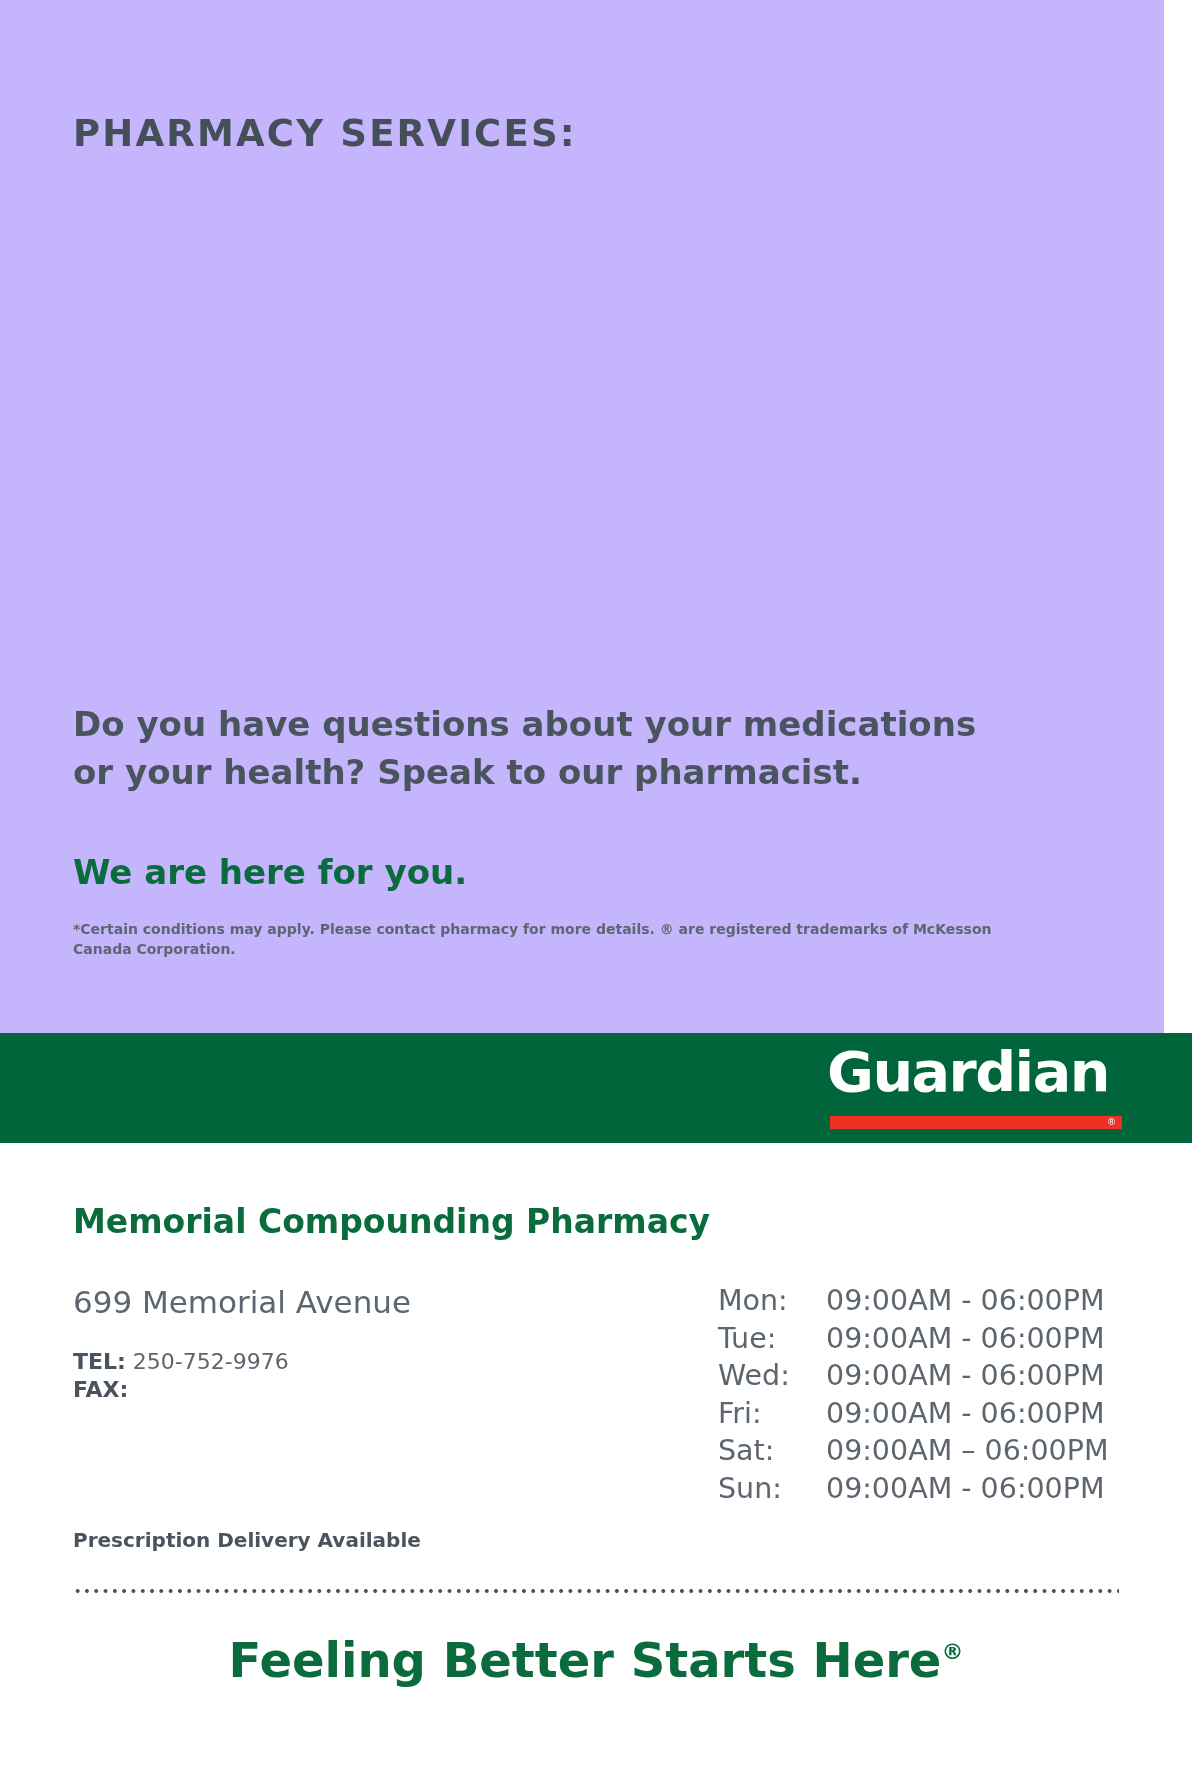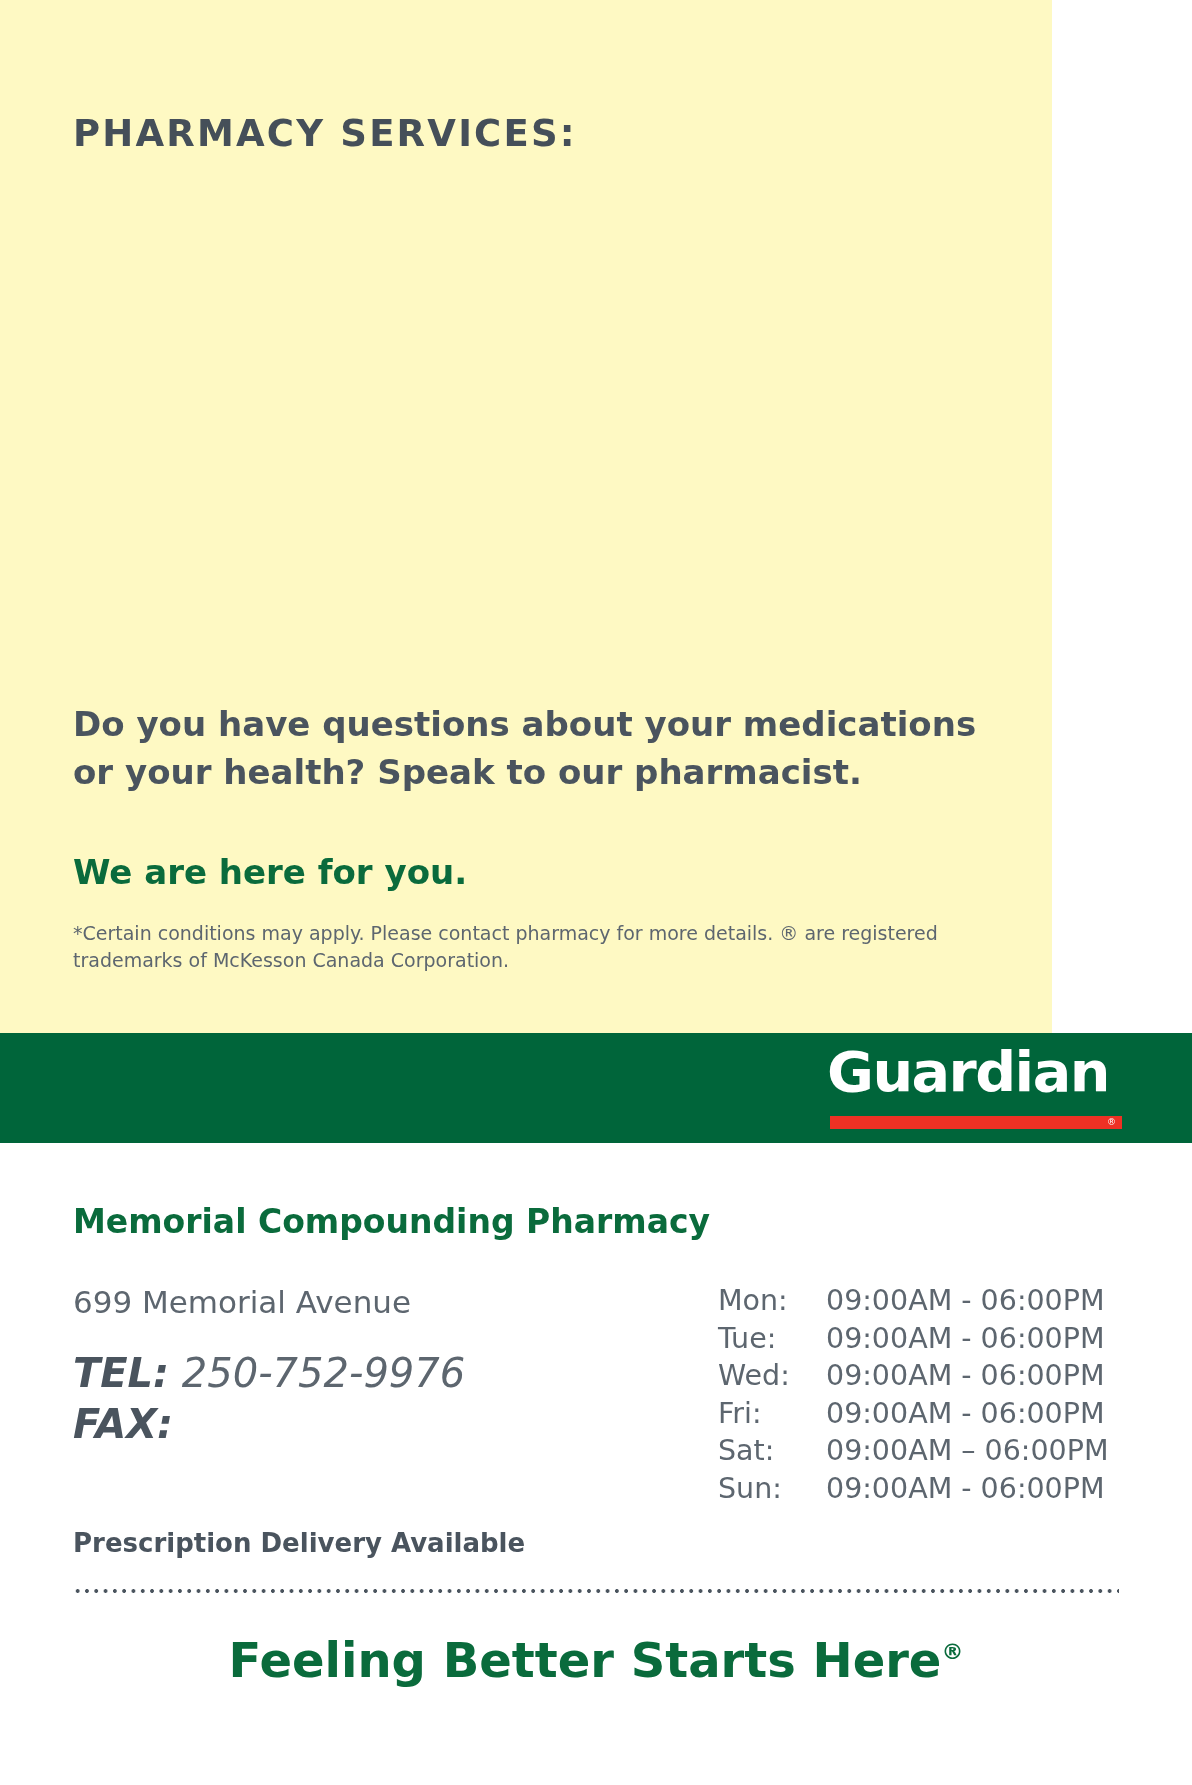--- a/index.html
+++ b/index.html
@@ -14,23 +14,23 @@
     position: relative;
     font-family: "DejaVu Sans", "Liberation Sans", sans-serif;
     overflow: hidden;
   }
 
   
   .grey-panel {
     position: absolute;
     left: 0;
     top: 0;
-    width: 1052px;
+    width: 1164px;
     height: 1033px;
-    background: #fef9c3;
+    background: #c4b5fd;
   }
 
   .services-heading {
     position: absolute;
     left: 73px;
     top: 115px;
     font-size: 37px;
     font-weight: bold;
     letter-spacing: 2.2px;
     color: #454f59;
@@ -59,22 +59,22 @@
     color: #0a6b3c;
     line-height: 1;
     white-space: nowrap;
   }
 
   .disclaimer {
     position: absolute;
     left: 73px;
     top: 920px;
     width: 975px;
-    font-size: 19px;
-    font-weight: normal;
+    font-size: 14px;
+    font-weight: bold;
     color: #5d666f;
     line-height: 1.42;
   }
 
   
   .green-band {
     position: absolute;
     left: 0;
     top: 1033px;
     width: 1192px;
@@ -156,37 +156,36 @@
   .addr-line {
     display: block;
     font-size: 31px;
     font-weight: normal;
     line-height: 1.30;
     white-space: nowrap;
   }
   .phone-group { margin-top: 26px; }
   .phone-line {
     display: block;
-    font-size: 40px;
+    font-size: 22px;
     line-height: 1.28;
     white-space: nowrap;
     color: #5d666f;
-    font-style: italic;
   }
   .phone-line .lbl {
     font-weight: bold;
     color: #4a545e;
   }
   .phone-line .val { font-weight: normal; }
 
   .delivery-note {
     position: absolute;
     left: 73px;
     top: 1530px;
-    font-size: 26px;
+    font-size: 20px;
     font-weight: bold;
     color: #4a545e;
     line-height: 1;
     white-space: nowrap;
   }
 
   
   .hours {
     position: absolute;
     left: 718px;

